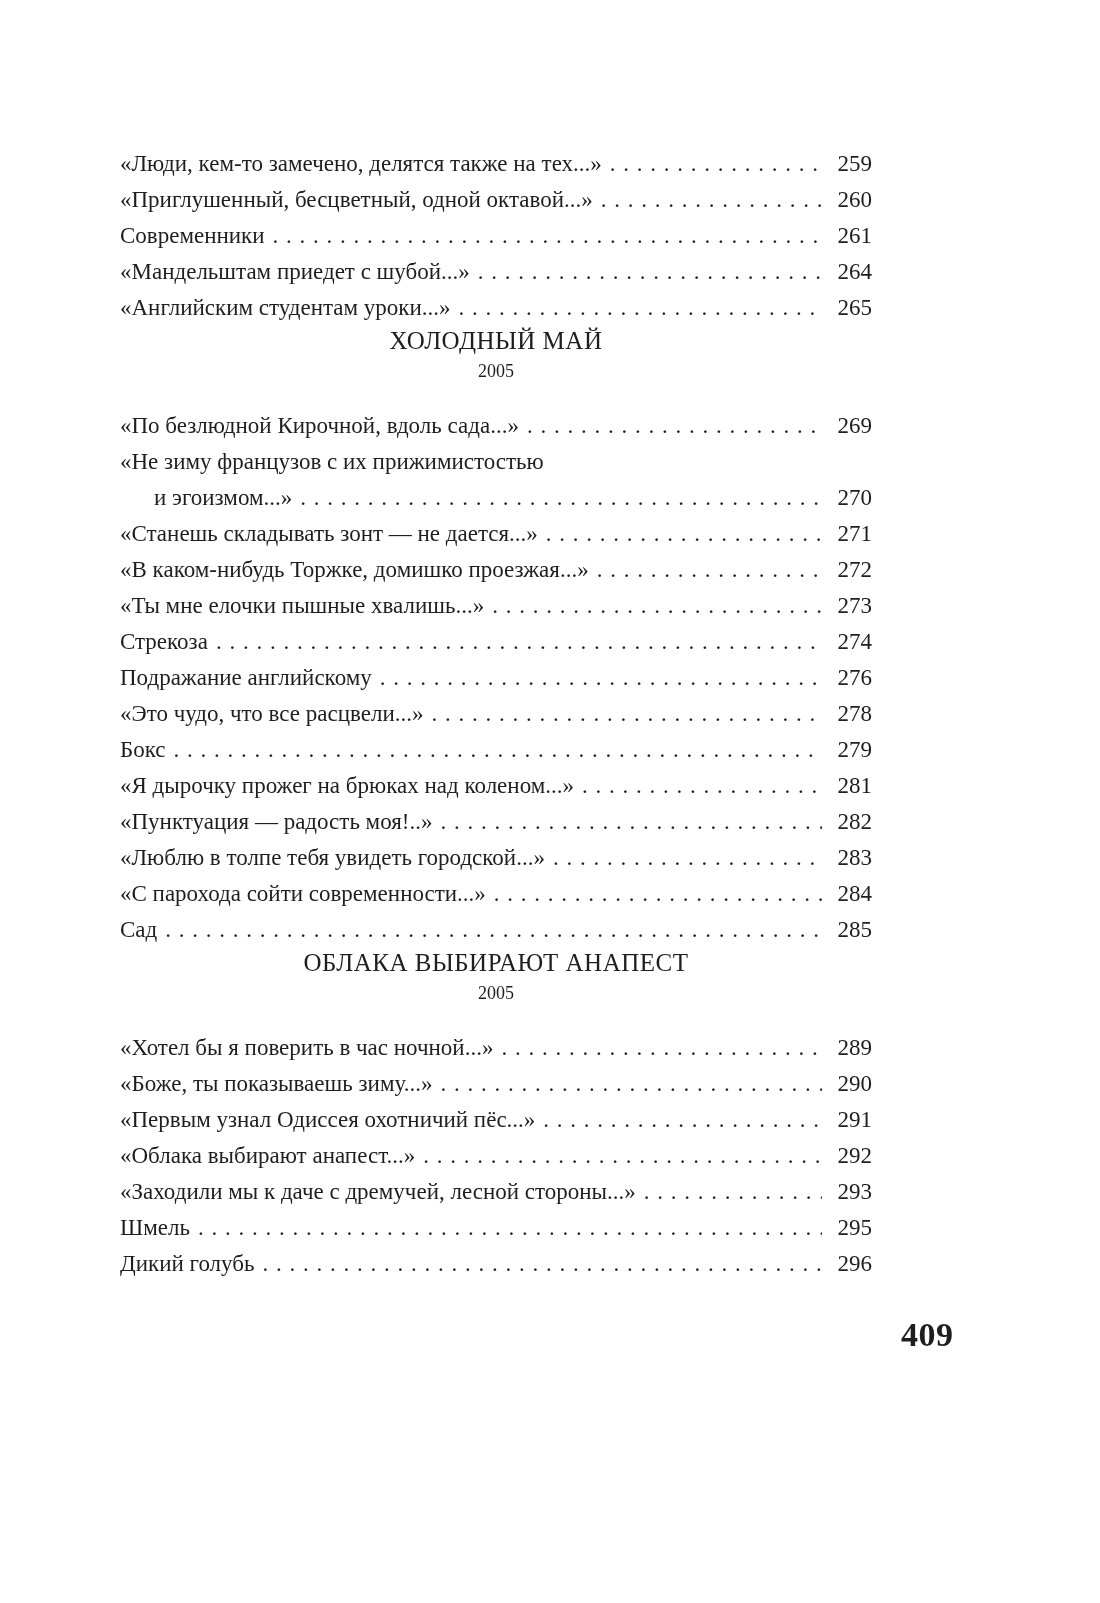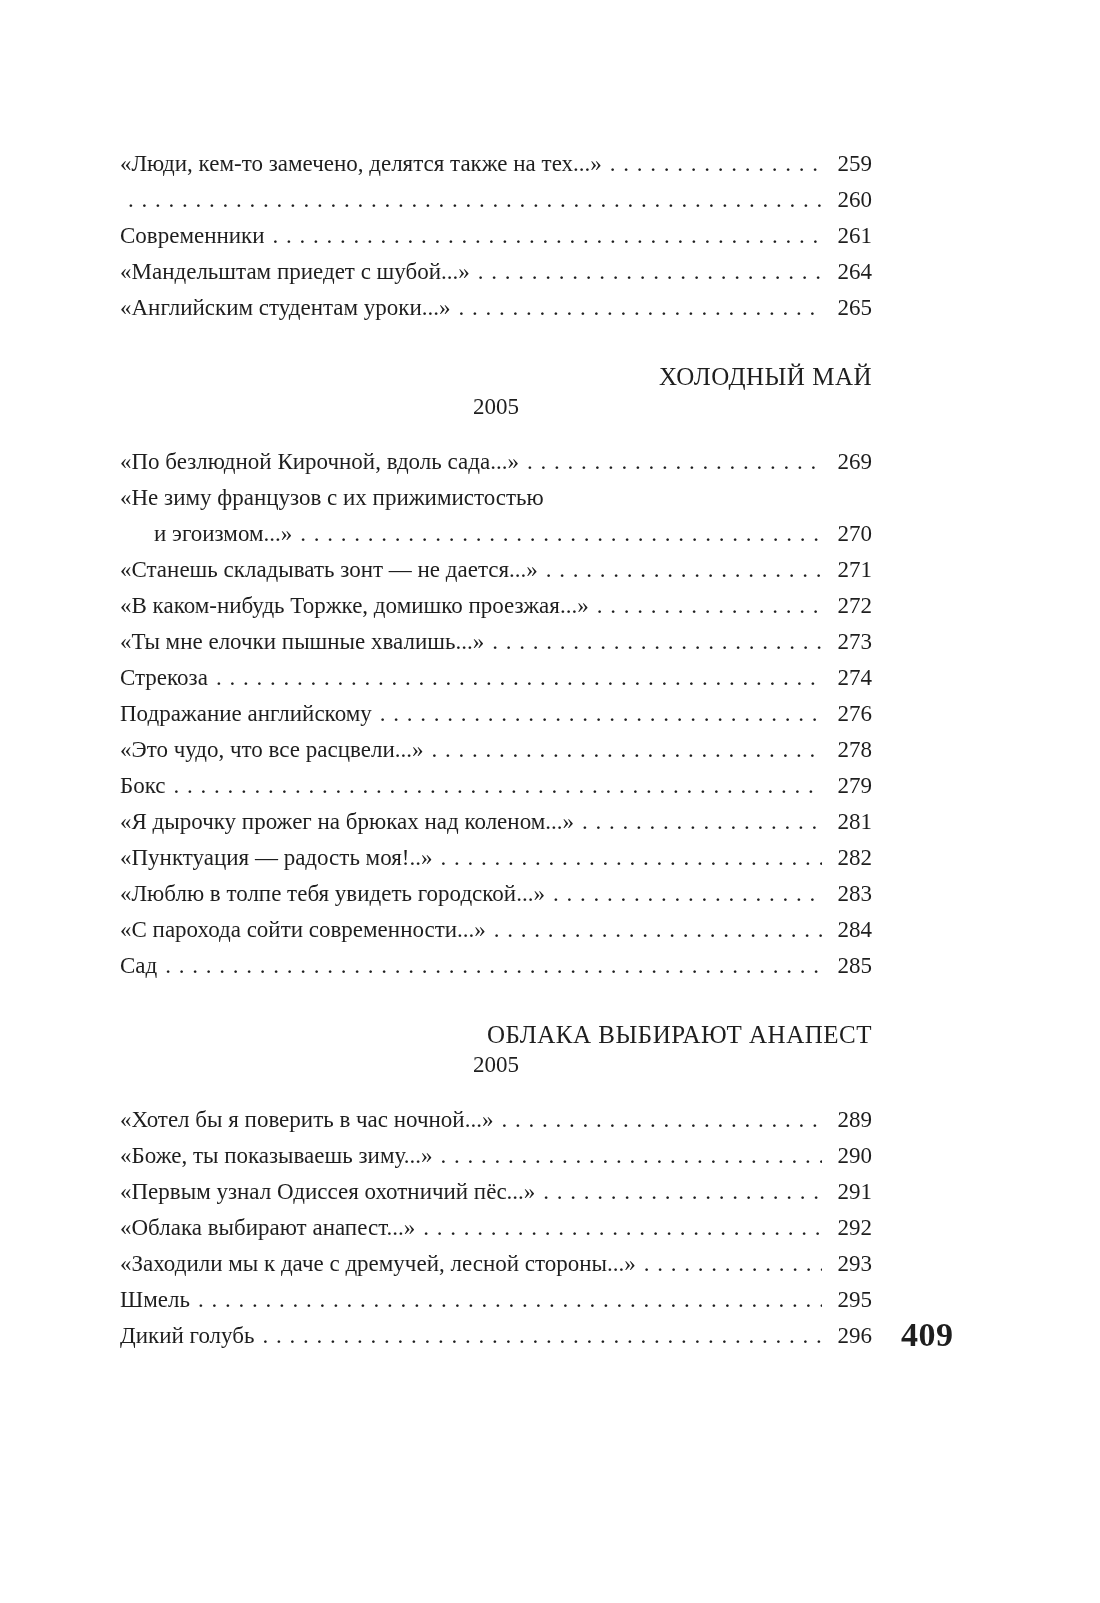--- a/index.html
+++ b/index.html
@@ -17,30 +17,29 @@
     overflow: hidden;
   }
   .toc {
     position: absolute;
     left: 120px;
     top: 146px;
     width: 752px;
   }
   .toc-section { display: block; }
   .section-heading {
-    text-align: right;
+    text-align: center;
     font-size: 25px;
     line-height: 30px;
-    margin-top: 36px;
     letter-spacing: 0.5px;
     white-space: nowrap;
   }
   .section-year {
     text-align: center;
-    font-size: 23px;
+    font-size: 18px;
     line-height: 30px;
     margin-bottom: 22px;
   }
   .toc-row {
     display: flex;
     align-items: baseline;
     font-size: 23px;
     line-height: 36px;
     white-space: nowrap;
   }
@@ -83,20 +82,21 @@
 
 <div class="page">
   <div class="toc" id="toc-root">
       <section class="toc-section">
         <div class="toc-row">
           <span class="toc-title">«Люди, кем-то замечено, делятся также на тех...»</span>
           <span class="leader"></span>
           <span class="toc-page">259</span>
         </div>
         <div class="toc-row">
+          <span class="toc-title">«Приглушенный, бесцветный, одной октавой...»</span>
           <span class="leader"></span>
           <span class="toc-page">260</span>
         </div>
         <div class="toc-row">
           <span class="toc-title">Современники</span>
           <span class="leader"></span>
           <span class="toc-page">261</span>
         </div>
         <div class="toc-row">
           <span class="toc-title">«Мандельштам приедет с шубой...»</span>

